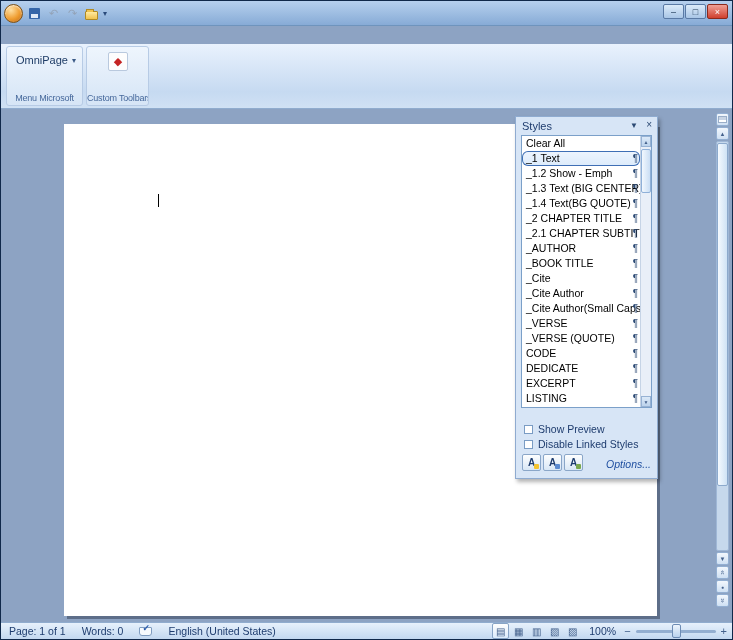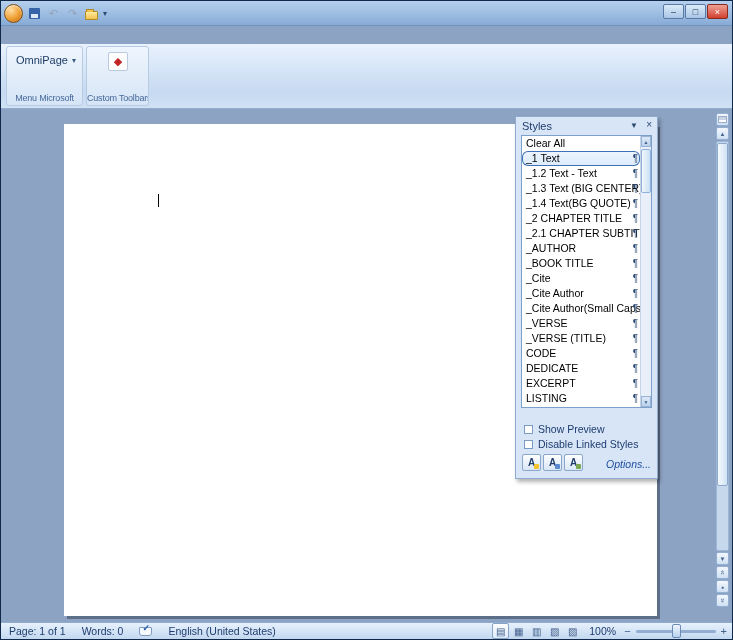--- a/index.html
+++ b/index.html
@@ -211,32 +211,32 @@
     <div class="styles-panel">
       <div class="sp-head">
         <span class="sp-title">Styles</span>
         <span class="sp-drop">▼</span>
         <span class="sp-close">×</span>
       </div>
       <div class="sp-list">
         <div class="sp-rows">
           <div class="srow"><span>Clear All</span></div>
           <div class="srow selected"><span>_1 Text</span><span class="pil">¶</span></div>
-          <div class="srow"><span>_1.2 Text - Text</span><span class="pil">¶</span></div>
+          <div class="srow"><span>_1.2 Show - Emph</span><span class="pil">¶</span></div>
           <div class="srow"><span>_1.3 Text (BIG CENTER)</span><span class="pil">¶</span></div>
           <div class="srow"><span>_1.4 Text(BG QUOTE)</span><span class="pil">¶</span></div>
           <div class="srow"><span>_2 CHAPTER TITLE</span><span class="pil">¶</span></div>
           <div class="srow"><span>_2.1 CHAPTER SUBTITLE</span><span class="pil">¶</span></div>
           <div class="srow"><span>_AUTHOR</span><span class="pil">¶</span></div>
           <div class="srow"><span>_BOOK TITLE</span><span class="pil">¶</span></div>
           <div class="srow"><span>_Cite</span><span class="pil">¶</span></div>
           <div class="srow"><span>_Cite Author</span><span class="pil">¶</span></div>
           <div class="srow"><span>_Cite Author(Small Caps)</span><span class="pil">¶</span></div>
           <div class="srow"><span>_VERSE</span><span class="pil">¶</span></div>
-          <div class="srow"><span>_VERSE (TITLE)</span><span class="pil">¶</span></div>
+          <div class="srow"><span>_VERSE (QUOTE)</span><span class="pil">¶</span></div>
           <div class="srow"><span>CODE</span><span class="pil">¶</span></div>
           <div class="srow"><span>DEDICATE</span><span class="pil">¶</span></div>
           <div class="srow"><span>EXCERPT</span><span class="pil">¶</span></div>
           <div class="srow"><span>LISTING</span><span class="pil">¶</span></div>
           <div class="srow"><span>POEM</span><span class="pil">¶</span></div>
         </div>
         <div class="sp-scroll">
           <div class="sp-sbtn sp-sup">▲</div>
           <div class="sp-sthumb"></div>
           <div class="sp-sbtn sp-sdn">▼</div>

